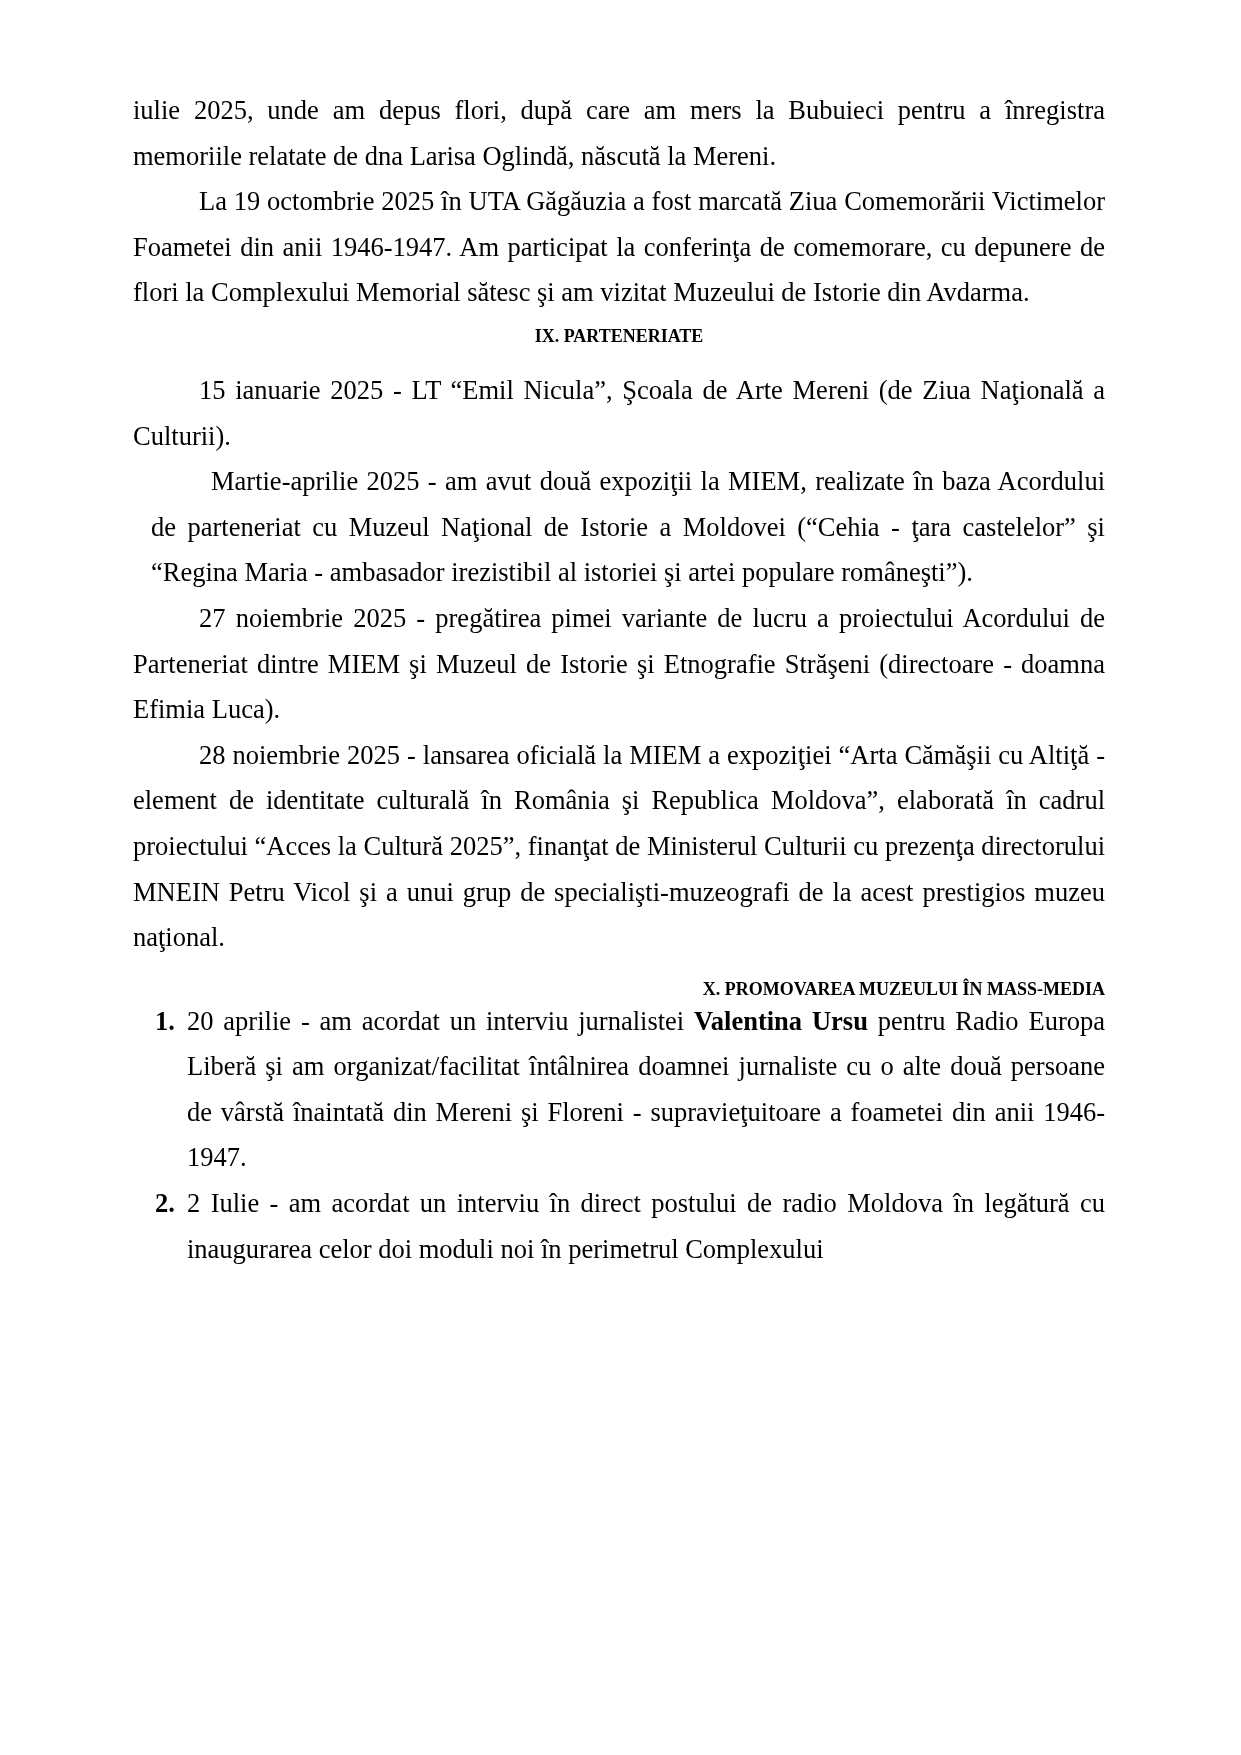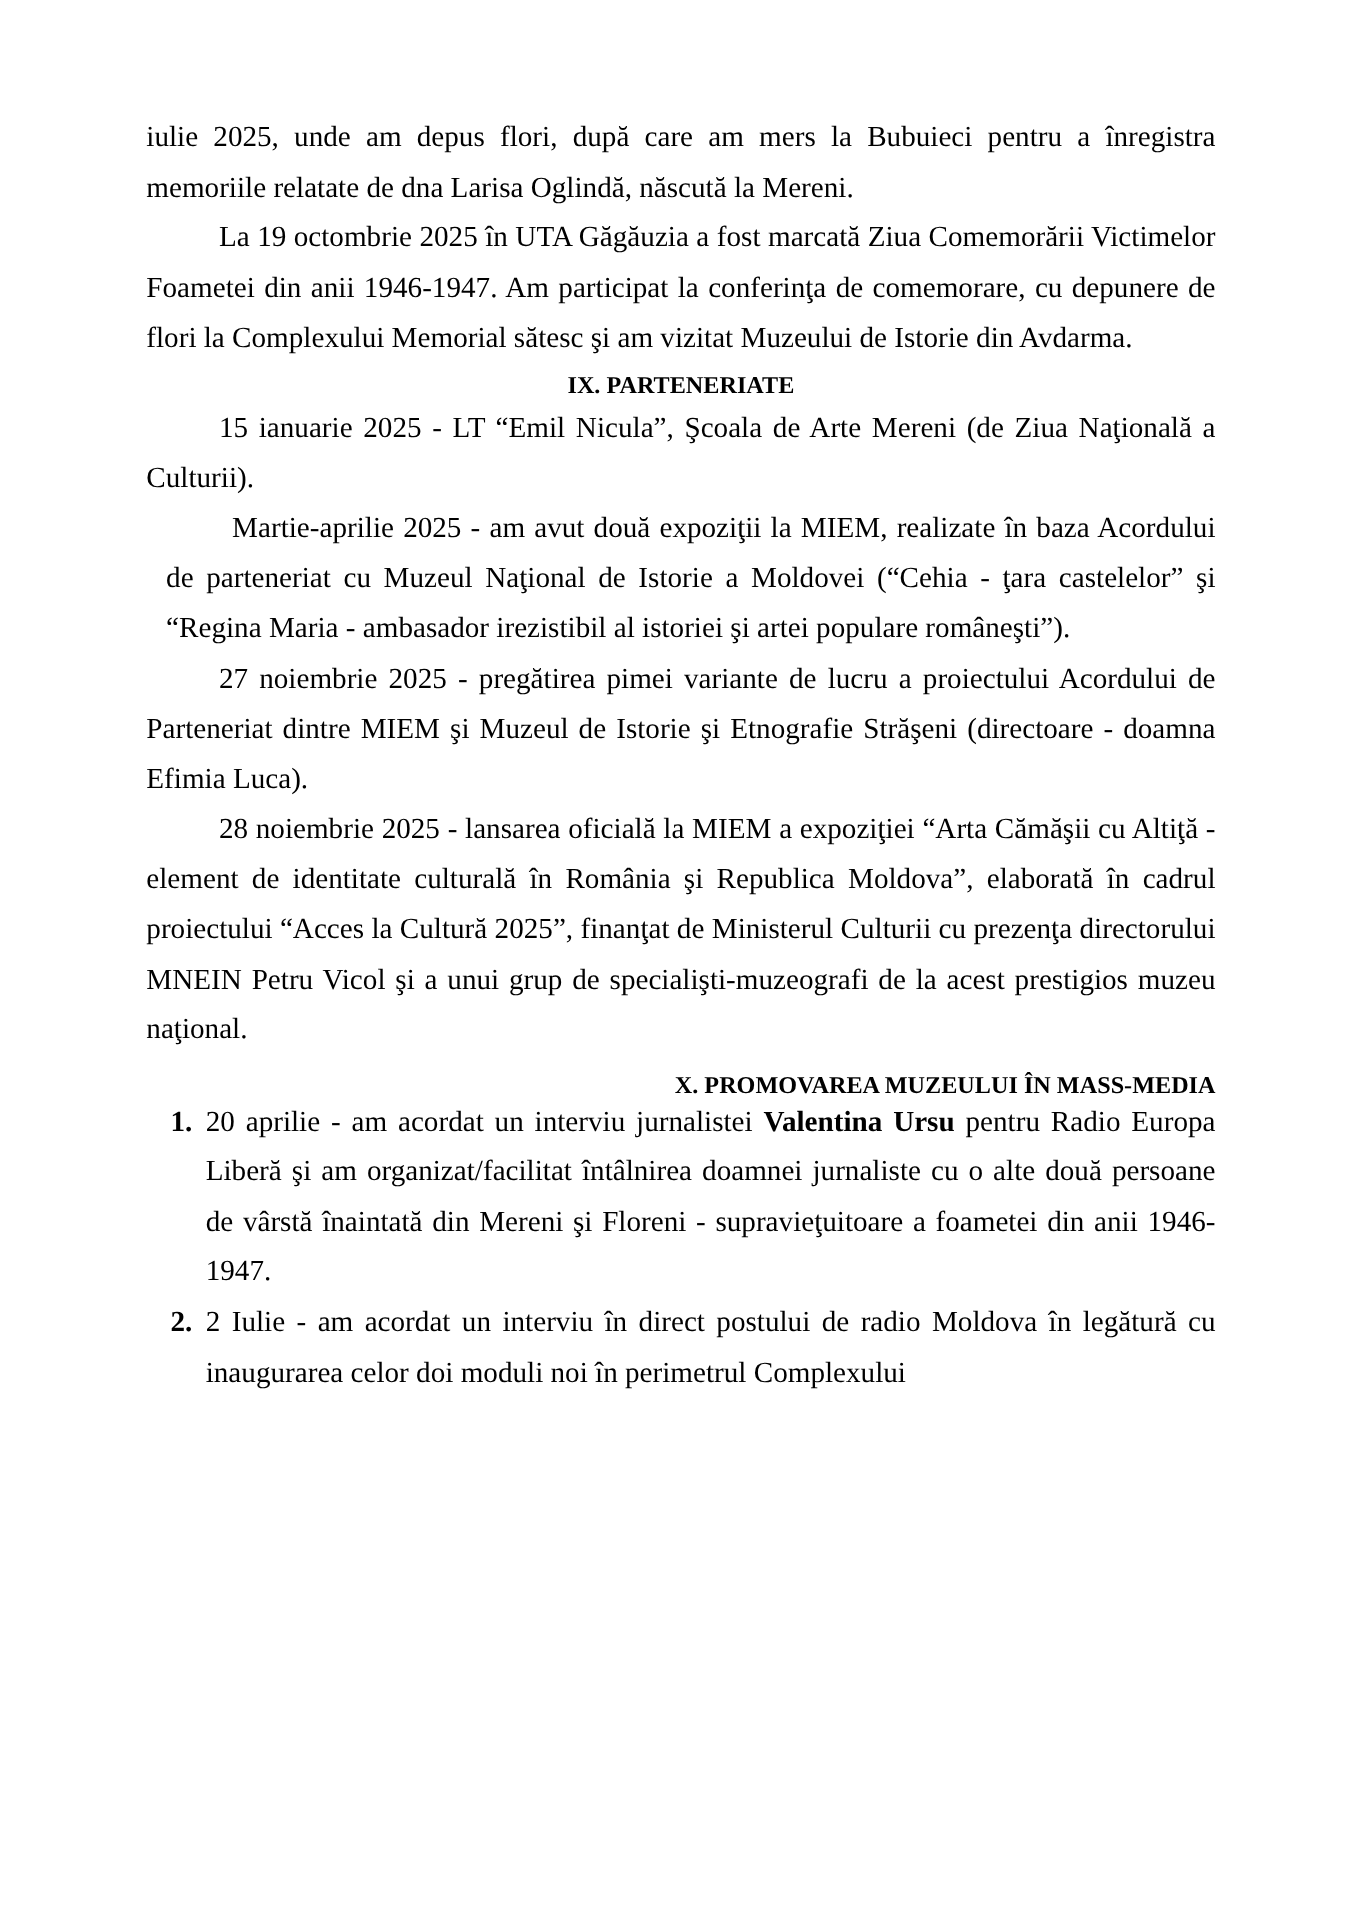--- a/index.html
+++ b/index.html
@@ -11,35 +11,35 @@
       width: 1241px;
       height: 1755px;
       position: relative;
       overflow: hidden;
       font-family: "Liberation Serif", "DejaVu Serif", serif;
       color: #000000;
     }
     .page {
       position: absolute;
       left: 133px;
-      top: 102px;
+      top: 88px;
       width: 972px;
     }
     .p {
       font-size: 26.5px;
       line-height: 45.6px;
       text-align: justify;
       margin: 0;
       padding: 0;
     }
     .indent { text-indent: 66px; }
     .indent-sm { text-indent: 60px; margin-left: 18px; }
     .heading {
       font-weight: bold;
-      font-size: 22px;
+      font-size: 18px;
       line-height: 32px;
       margin: 0;
       padding: 0;
     }
     .h-center { text-align: center; }
     .list {
       margin: 0;
       padding: 0;
       list-style: none;
     }
@@ -65,21 +65,21 @@
 <body>
 
 <div class="page">
 
   <p class="p">iulie 2025, unde am depus flori, după care am mers la Bubuieci pentru a înregistra memoriile relatate de dna Larisa Oglindă, născută la Mereni.</p>
 
   <p class="p indent">La 19 octombrie 2025  în UTA Găgăuzia a fost marcată Ziua Comemorării Victimelor Foametei din anii 1946-1947. Am participat la conferinţa de comemorare, cu depunere de flori la Complexului Memorial sătesc şi am vizitat Muzeului de Istorie din Avdarma.</p>
 
   <div class="heading h-center" style="margin-top:4px;">IX. PARTENERIATE</div>
 
-  <p class="p indent first-line-tight" style="margin-top:0;font-family:Liberation Serif, serif;">15 ianuarie 2025 - LT “Emil Nicula”, Şcoala de Arte Mereni (de Ziua Naţională a Culturii).</p>
+  <p class="p indent first-line-tight" style="margin-top:16px;font-family:Liberation Serif, serif;">15 ianuarie 2025 - LT “Emil Nicula”, Şcoala de Arte Mereni (de Ziua Naţională a Culturii).</p>
 
   <p class="p indent-sm">Martie-aprilie 2025 - am avut două expoziţii la MIEM, realizate în baza Acordului de parteneriat cu  Muzeul Naţional de Istorie a Moldovei (“Cehia - ţara castelelor” şi “Regina Maria - ambasador irezistibil al istoriei şi artei populare româneşti”).</p>
 
 
   <p class="p indent">27 noiembrie 2025 - pregătirea pimei variante de lucru a proiectului Acordului de Parteneriat dintre MIEM şi Muzeul de Istorie şi Etnografie Străşeni (directoare - doamna Efimia Luca).</p>
 
   <p class="p indent">28 noiembrie 2025 - lansarea oficială la MIEM a expoziţiei “Arta Cămăşii cu Altiţă - element de identitate culturală în România şi Republica Moldova”, elaborată în cadrul proiectului “Acces la Cultură 2025”, finanţat de Ministerul Culturii cu prezenţa directorului MNEIN Petru Vicol şi a unui grup de specialişti-muzeografi de la acest prestigios muzeu naţional.</p>
 
   <div class="heading" style="text-align:right; padding-right:0; margin-top:12px;">X. PROMOVAREA MUZEULUI ÎN MASS-MEDIA</div>
 

